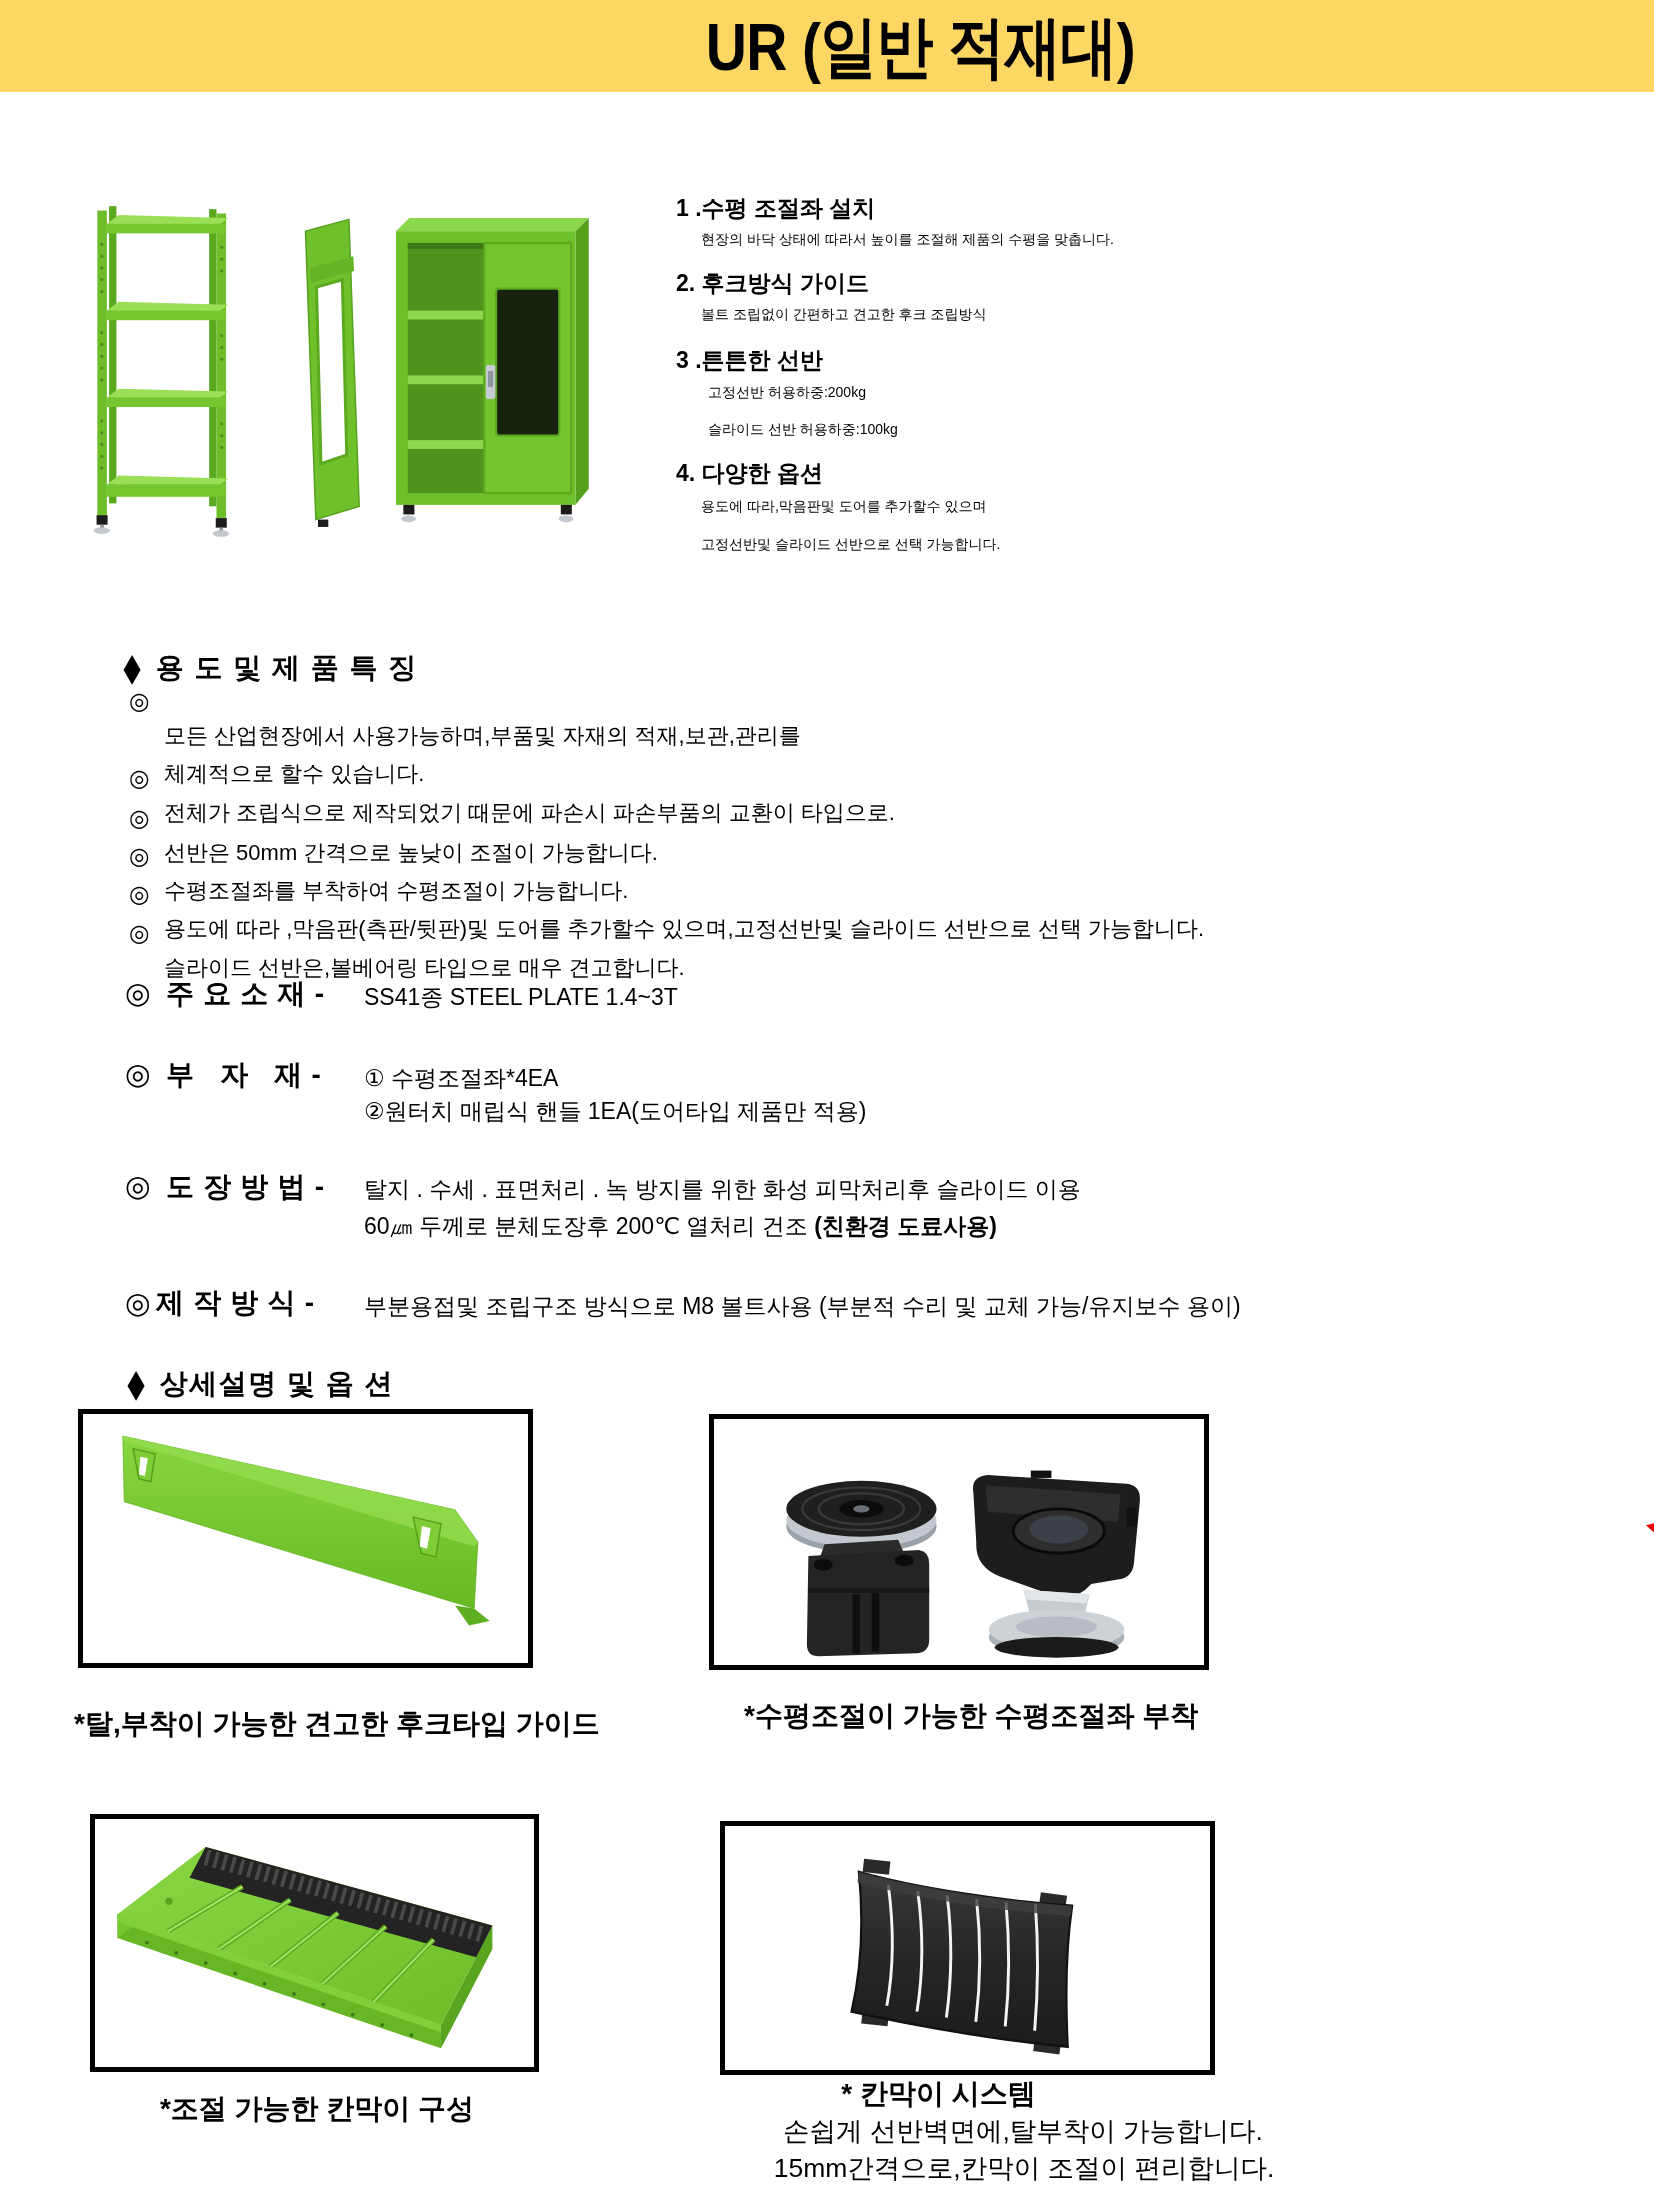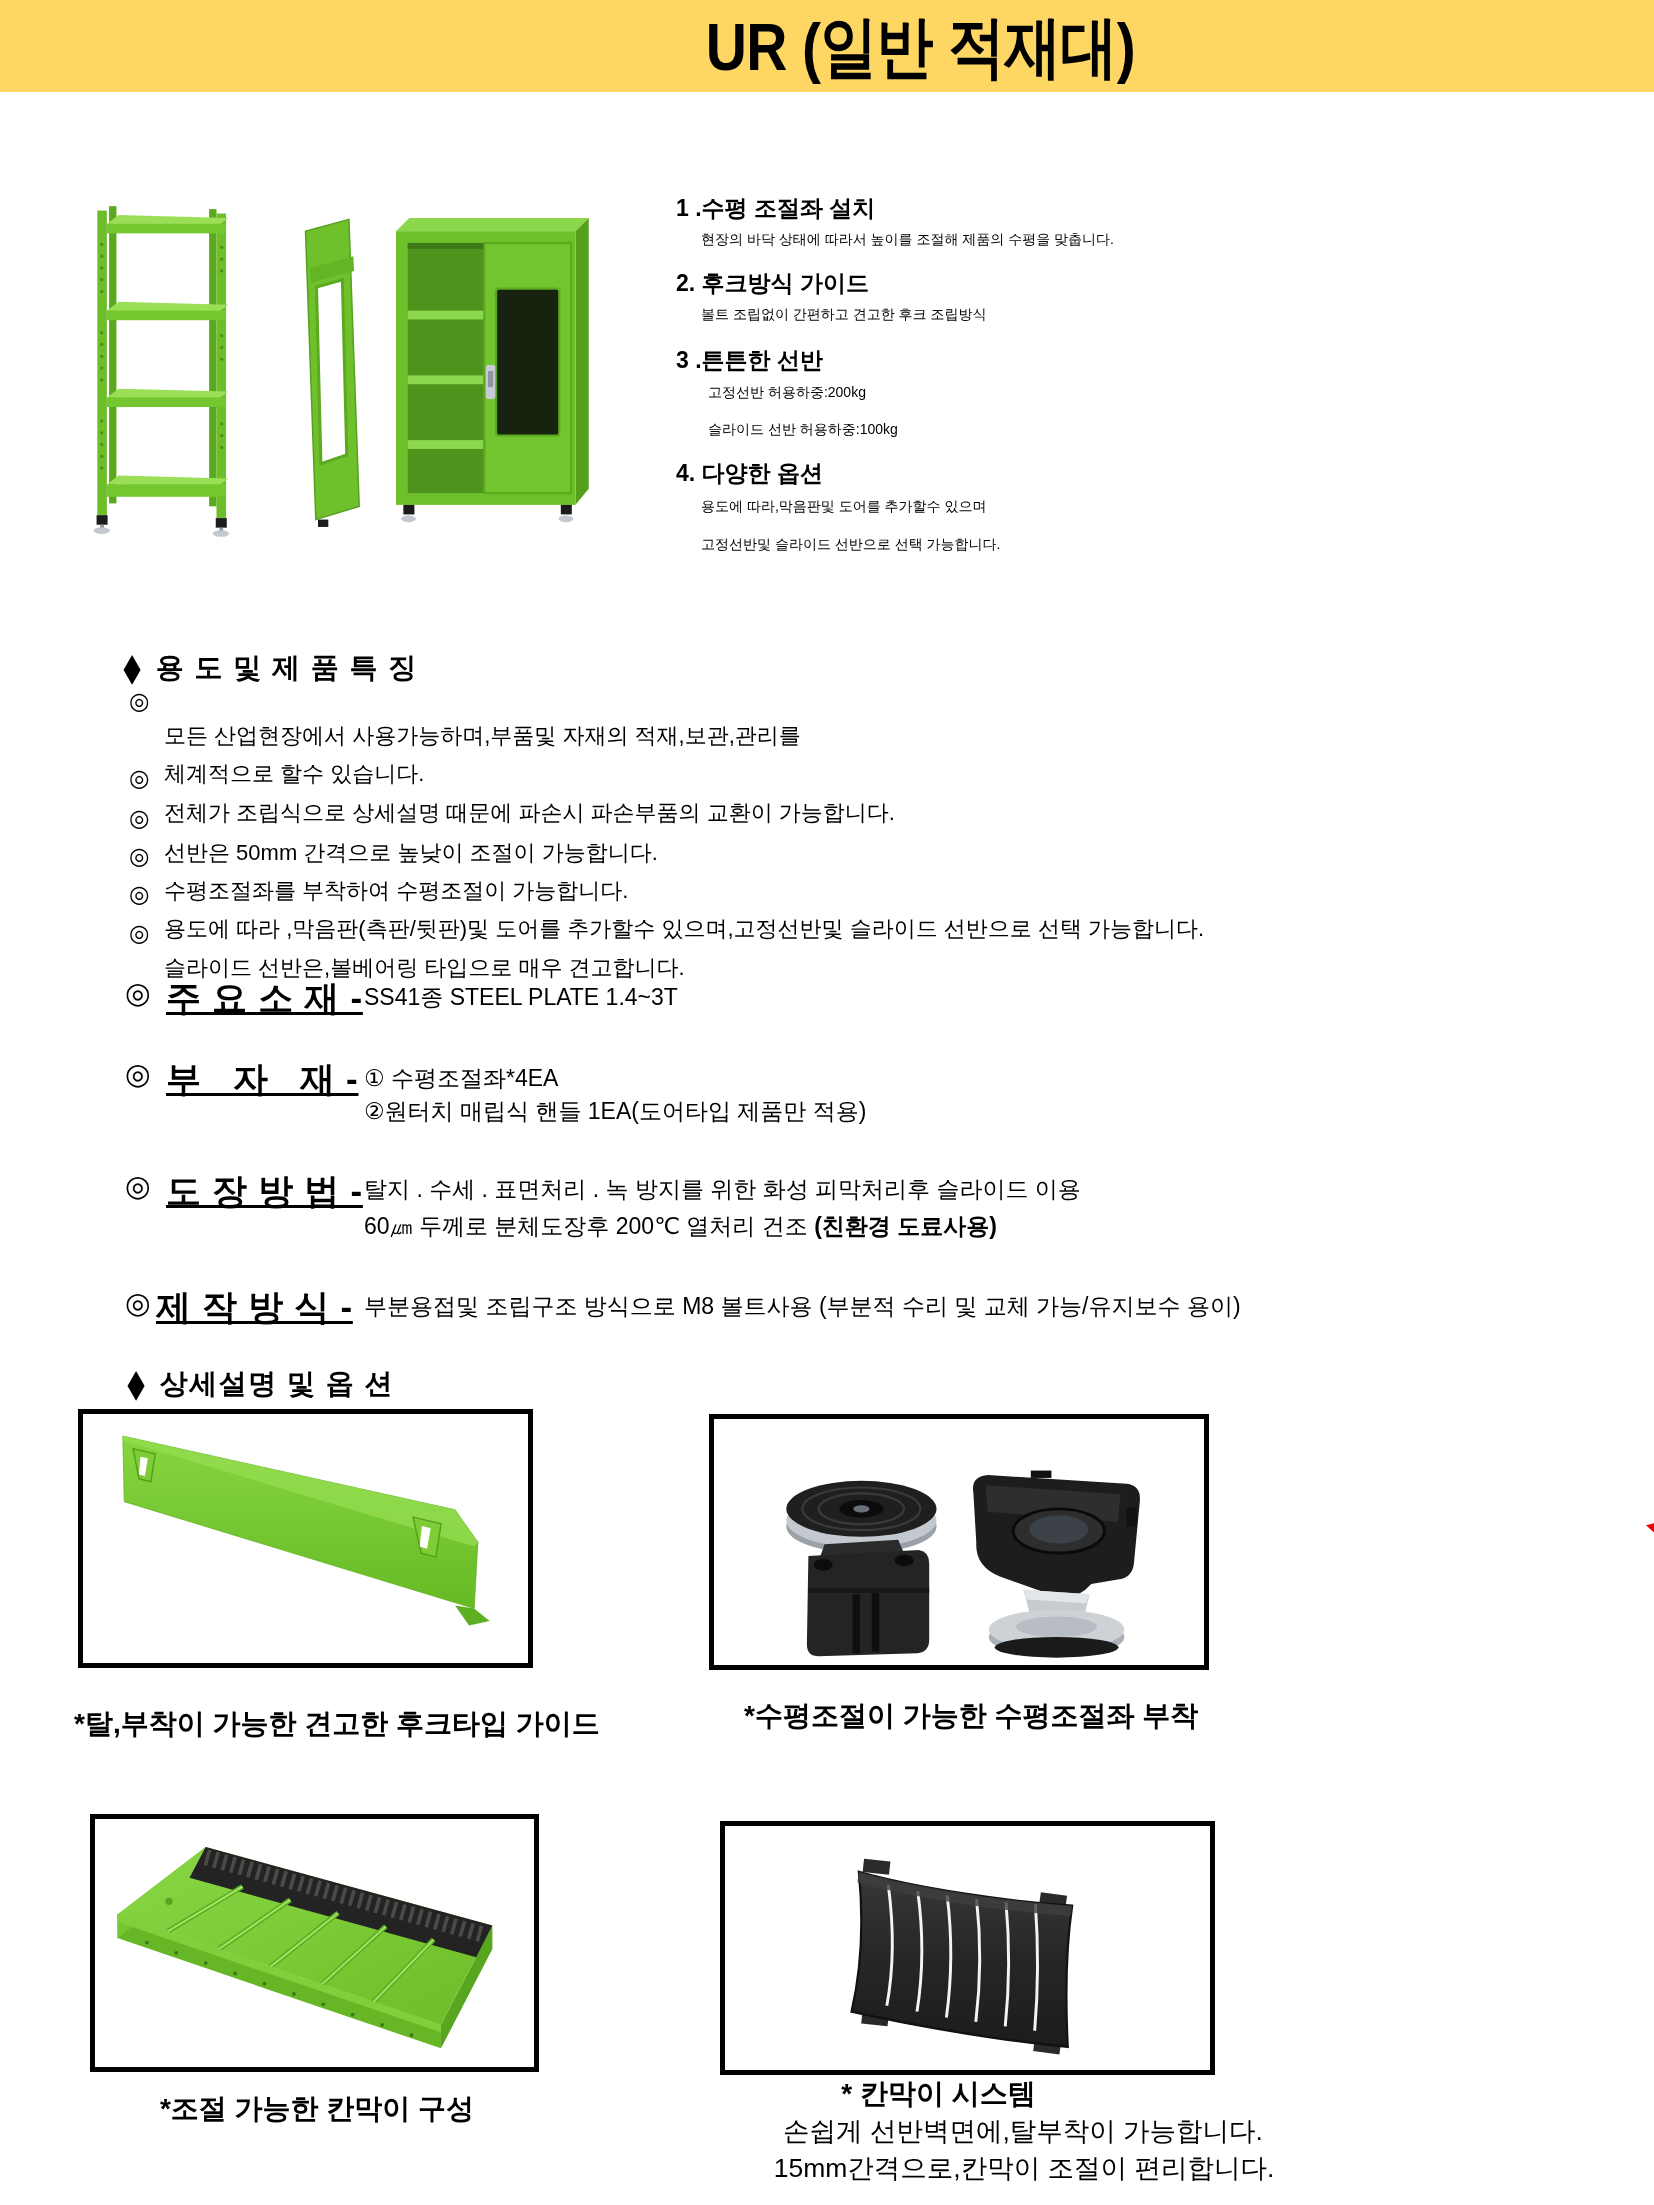--- a/index.html
+++ b/index.html
@@ -21,21 +21,21 @@
     font-size:57px;font-weight:bold;letter-spacing:-0.7px;white-space:nowrap;}
   .banner-title span{display:inline-block;transform:scaleY(1.18);transform-origin:center;}
   .h-num{font-size:23px;font-weight:bold;white-space:nowrap;}
   .b-num{font-size:14px;white-space:nowrap;}
   .feat-head{font-size:28px;font-weight:bold;white-space:nowrap;letter-spacing:1.5px;}
   .feat-head .dia{display:inline-block;transform:scaleX(0.72) scaleY(1.25);margin-right:10.3px;font-size:31px;}
   .bullet-line{display:flex;align-items:flex-start;white-space:nowrap;font-size:22px;}
   .bullet-line .mark{width:35px;font-size:23.6px;line-height:1.1;}
   .bullet-line .txt{font-size:22px;margin-top:32px;}
   .spec-mark{font-size:29.5px;font-weight:bold;}
-  .spec-label{font-size:35px;font-weight:bold;white-space:pre;letter-spacing:0.7px;text-decoration:underline;}
+  .spec-label{font-size:28px;font-weight:bold;white-space:pre;letter-spacing:0.7px;}
   .spec-val{font-size:23px;white-space:nowrap;text-align:right;}
   .spec-val b{font-size:23px;}
   .detail-box{border:5.2px solid #000;background:#fff;}
   .caption{font-size:28px;font-weight:bold;text-align:center;white-space:nowrap;}
   .caption-sub{font-size:26.5px;font-weight:normal;text-align:center;white-space:nowrap;}
   svg{display:block;}
 </style>
 </head>
 <body>
 
@@ -147,21 +147,21 @@
 <div class="abs bullet-line" style="left:129px;top:689px">
   <span class="mark">◎</span>
   <span class="txt">모든 산업현장에서 사용가능하며,부품및 자재의 적재,보관,관리를</span>
 </div>
 <div class="abs bullet-line" style="left:129px;top:727px">
   <span class="mark"></span>
   <span class="txt">체계적으로 할수 있습니다.</span>
 </div>
 <div class="abs bullet-line" style="left:129px;top:766px">
   <span class="mark">◎</span>
-  <span class="txt">전체가 조립식으로 상세설명 때문에 파손시 파손부품의 교환이 가능합니다.</span>
+  <span class="txt">전체가 조립식으로 제작되었기 때문에 파손시 파손부품의 교환이 타입으로.</span>
 </div>
 <div class="abs bullet-line" style="left:129px;top:806px">
   <span class="mark">◎</span>
   <span class="txt">선반은 50mm 간격으로 높낮이 조절이 가능합니다.</span>
 </div>
 <div class="abs bullet-line" style="left:129px;top:844px">
   <span class="mark">◎</span>
   <span class="txt">수평조절좌를 부착하여 수평조절이 가능합니다.</span>
 </div>
 <div class="abs bullet-line" style="left:129px;top:882px">

